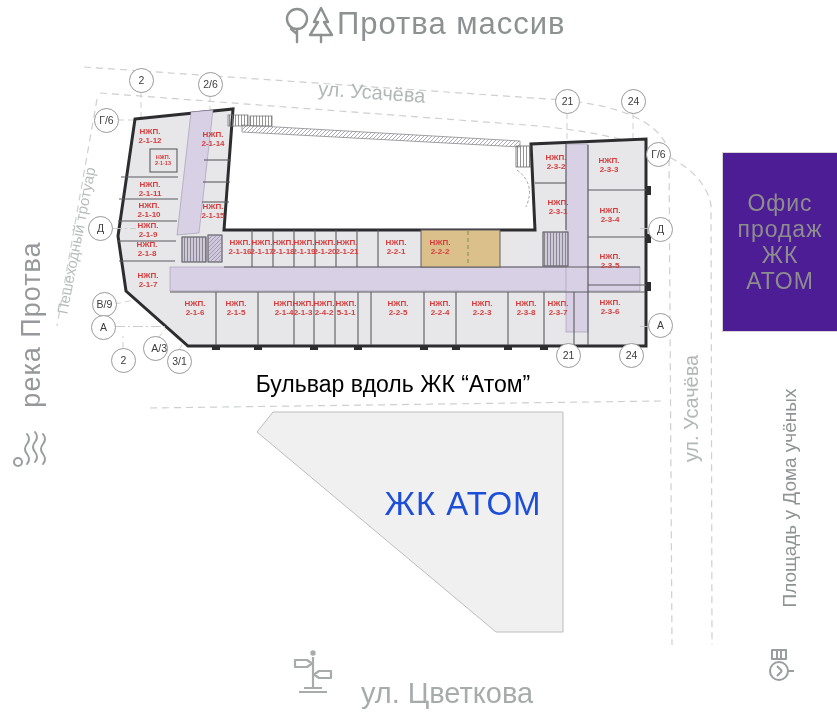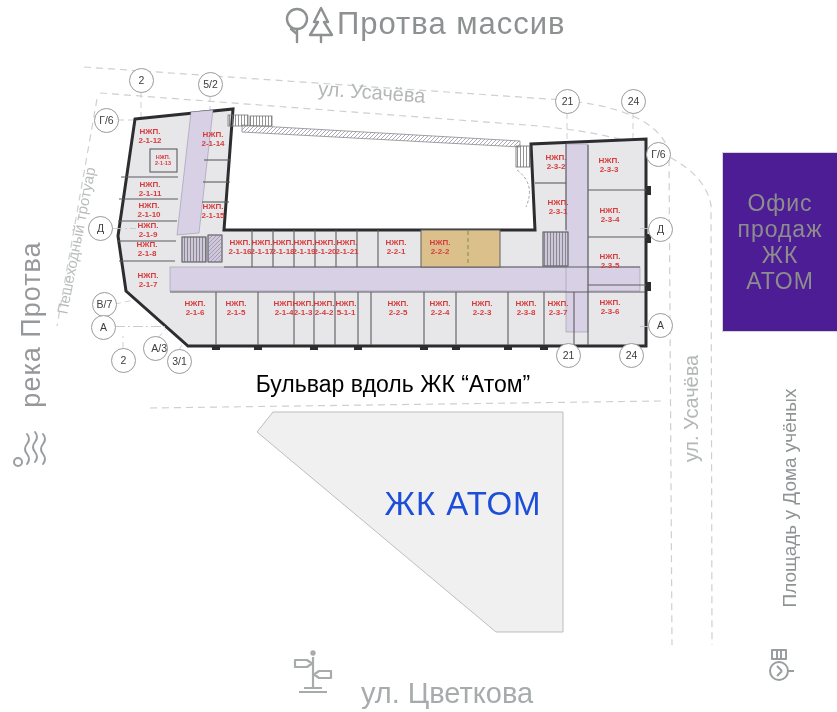--- a/index.html
+++ b/index.html
@@ -337,28 +337,28 @@
         <span class="ln">НЖП.</span>
         <span class="ln">2-3-5</span>
       </div>
       <div class="unit-label" style="left: 588px; top: 299px;">
         <span class="ln">НЖП.</span>
         <span class="ln">2-3-6</span>
       </div>
     </div>
   <div id="axis-layer">
       <div class="axis-circle" style="left: 129px; top: 68px;">2</div>
-      <div class="axis-circle" style="left: 198px; top: 72px;">5/2</div>
+      <div class="axis-circle" style="left: 198px; top: 72px;">2/6</div>
       <div class="axis-circle" style="left: 555px; top: 89px;">21</div>
       <div class="axis-circle" style="left: 621px; top: 89px;">24</div>
       <div class="axis-circle" style="left: 94px; top: 108px;">Г/6</div>
       <div class="axis-circle" style="left: 646px; top: 142px;">Г/6</div>
       <div class="axis-circle" style="left: 88px; top: 216px;">Д</div>
       <div class="axis-circle" style="left: 648px; top: 217px;">Д</div>
-      <div class="axis-circle" style="left: 92px; top: 292px;">В/7</div>
+      <div class="axis-circle" style="left: 92px; top: 292px;">В/9</div>
       <div class="axis-circle" style="left: 91px; top: 315px;">А</div>
       <div class="axis-circle" style="left: 648px; top: 313px;">А</div>
       <div class="axis-circle" style="left: 111px; top: 348px;">2</div>
       <div class="axis-circle" style="left: 143px; top: 336px; text-align: right;">А/3</div>
       <div class="axis-circle" style="left: 167px; top: 349px;">3/1</div>
       <div class="axis-circle" style="left: 556px; top: 343px;">21</div>
       <div class="axis-circle" style="left: 619px; top: 343px;">24</div>
     </div>
 </div>
 

